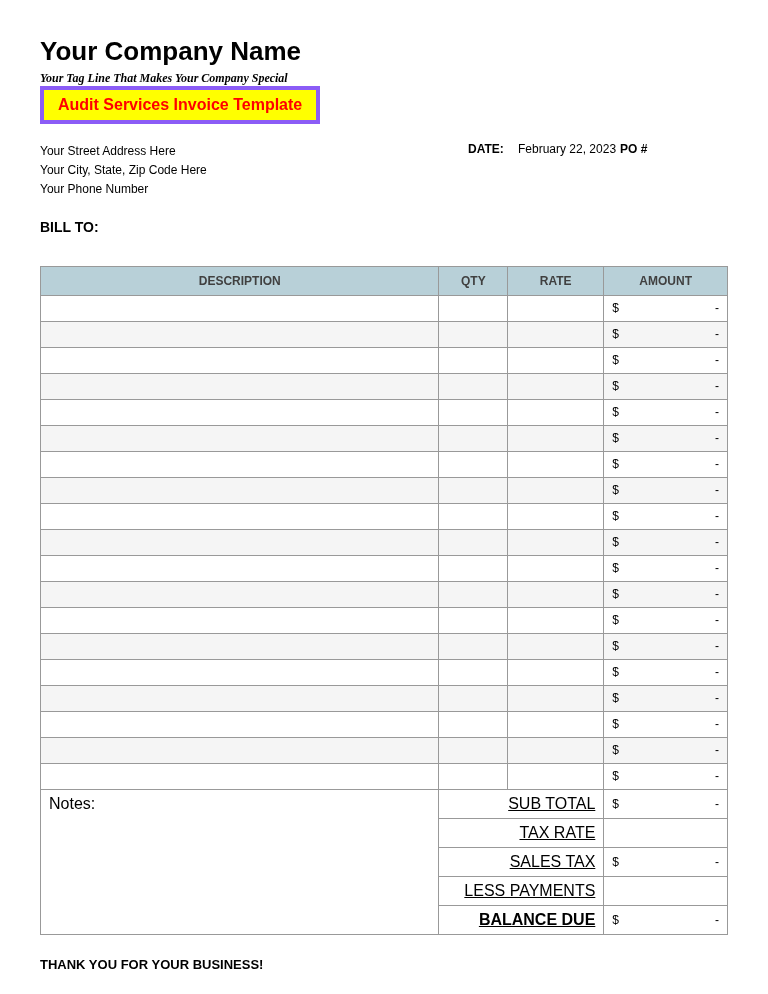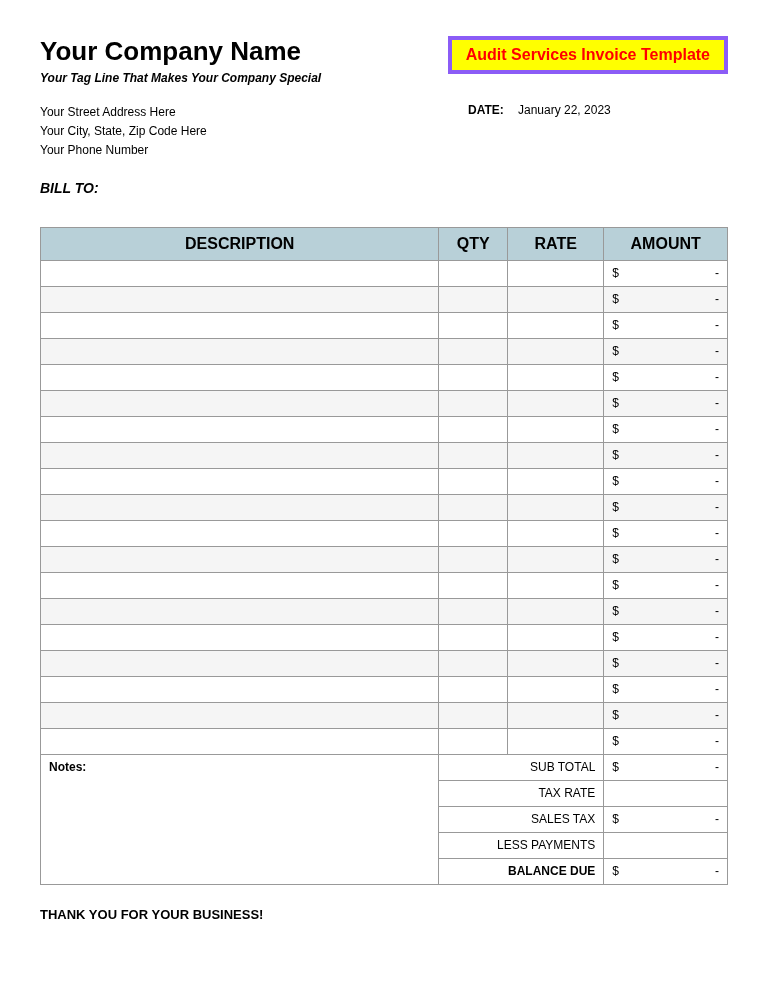--- a/index.html
+++ b/index.html
@@ -23,38 +23,40 @@
       background: #ffffff;
       padding: 36px 40px 40px 40px;
       position: relative;
     }
 
     .header-section {
       display: flex;
       justify-content: space-between;
       align-items: flex-start;
       margin-bottom: 18px;
+      flex-direction: column;
     }
 
     .company-info {
       flex: 1;
     }
 
     .company-name {
       font-size: 26px;
       font-weight: bold;
       color: #000000;
       margin-bottom: 4px;
     }
 
     .company-tagline {
       font-size: 12px;
       font-style: italic;
       color: #000000;
       font-weight: bold;
+      font-family: Liberation Serif, serif;
     }
 
     .invoice-title-box {
       background: #ffff00;
       padding: 6px 14px;
       border: 4px solid #8b5cf6;
     }
 
     .invoice-title {
       color: #ff0000;
@@ -95,21 +97,20 @@
 
     .date-po-label {
       font-weight: bold;
       min-width: 40px;
     }
 
     .bill-job-row {
       display: flex;
       justify-content: flex-start;
       margin-bottom: 30px;
-      font-style: italic;
     }
 
     .bill-to-section, .job-address-section {
       flex: 1;
     }
 
     .bill-to-label, .job-address-label {
       font-size: 14px;
       font-weight: bold;
       color: #000;
@@ -122,22 +123,22 @@
       font-size: 12px;
       margin-bottom: 0;
     }
 
     .invoice-table th {
       background: #b8d0d8;
       border: 1px solid #999;
       padding: 7px 8px;
       text-align: center;
       font-weight: bold;
-      font-size: 16px;
-      color: #000000;
+      font-size: 12px;
+      color: #404040;
       text-transform: uppercase;
     }
 
     .invoice-table th.desc-col {
       text-align: center;
       width: 58%;
     }
 
     .invoice-table th.qty-col {
       width: 10%;
@@ -185,23 +186,24 @@
       background: #ffffff;
     }
 
     .amount-cell-inner {
       display: flex;
       justify-content: space-between;
     }
 
     .summary-label {
       text-align: right;
-      font-size: 12px;
+      font-size: 16px;
       padding-right: 8px;
       border: 1px solid #999;
+      text-decoration: underline;
     }
 
     .summary-label-bold {
       font-weight: bold;
     }
 
     .thank-you {
       text-align: left;
       font-size: 13px;
       font-weight: bold;
@@ -226,21 +228,25 @@
 
   <div class="address-date-row">
     <div class="company-address">
       <p>Your Street Address Here</p>
       <p>Your City, State, Zip Code Here</p>
       <p>Your Phone Number</p>
     </div>
     <div class="date-po">
       <div class="date-po-row">
         <span class="date-po-label">DATE:</span>
-        <span>January 22, 2023</span>
+        <span>February 22, 2023</span>
+      </div>
+      <div class="date-po-row">
+        <span class="date-po-label">PO #</span>
+        <span></span>
       </div>
     </div>
   </div>
 
   <div class="bill-job-row">
     <div class="bill-to-section">
       <span class="bill-to-label">BILL TO:</span>
     </div>
   </div>
 
@@ -457,21 +463,21 @@
       <td class="qty-cell"></td>
       <td class="rate-cell"></td>
       <td class="amount-cell">
         <div class="amount-cell-inner">
           <span>$</span>
           <span>-</span>
         </div>
       </td>
     </tr>
         <tr>
-    <td class="desc-cell" rowspan="5" style="vertical-align:top; font-size:12px;font-weight:bold;">Notes:</td>
+    <td class="desc-cell" rowspan="5" style="vertical-align:top; font-size:16px;">Notes:</td>
     <td colspan="2" class="summary-label" style="text-align:right; padding:5px 8px;">SUB TOTAL</td>
     <td class="amount-cell">
       <div class="amount-cell-inner">
         <span>$</span>
         <span>-</span>
       </div>
     </td>
   </tr>
         <tr>
     <td colspan="2" class="summary-label" style="text-align:right; padding:5px 8px;">TAX RATE</td>

